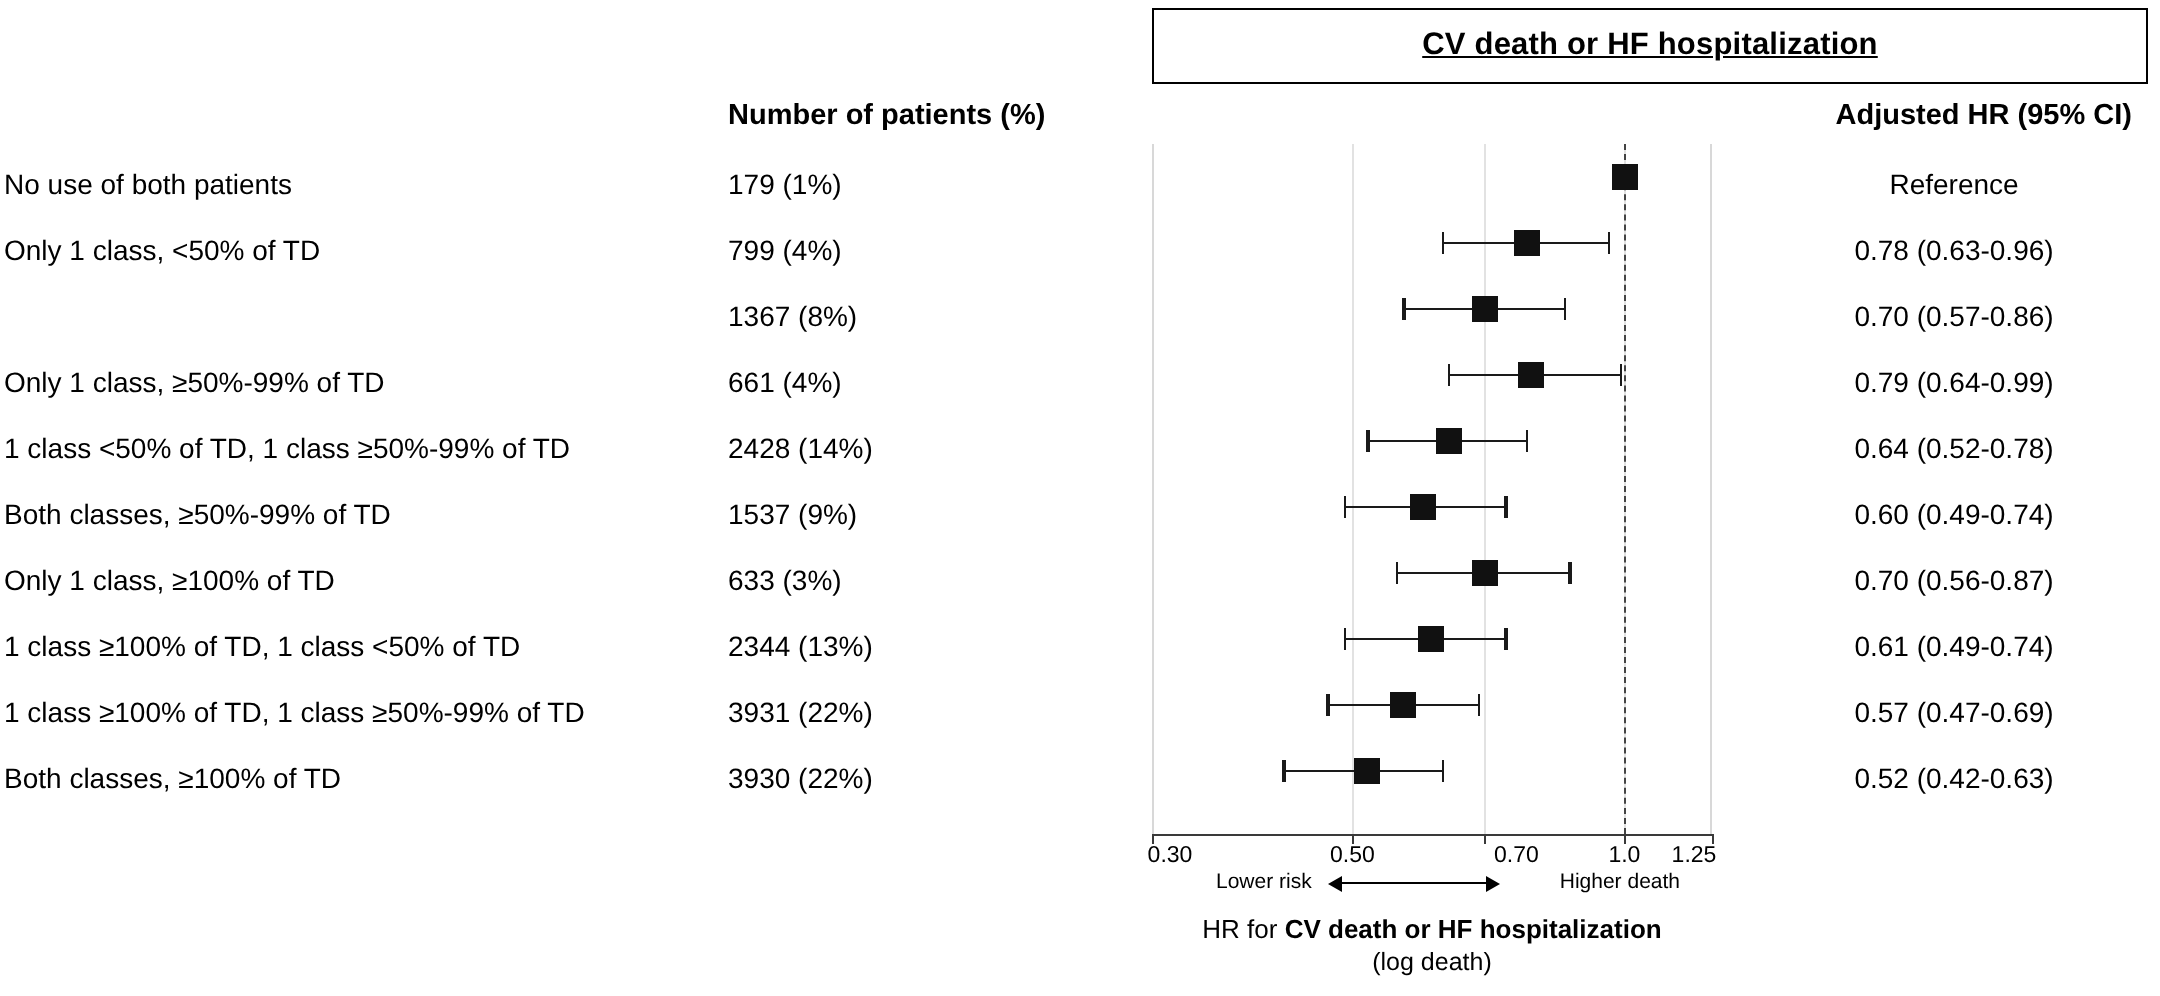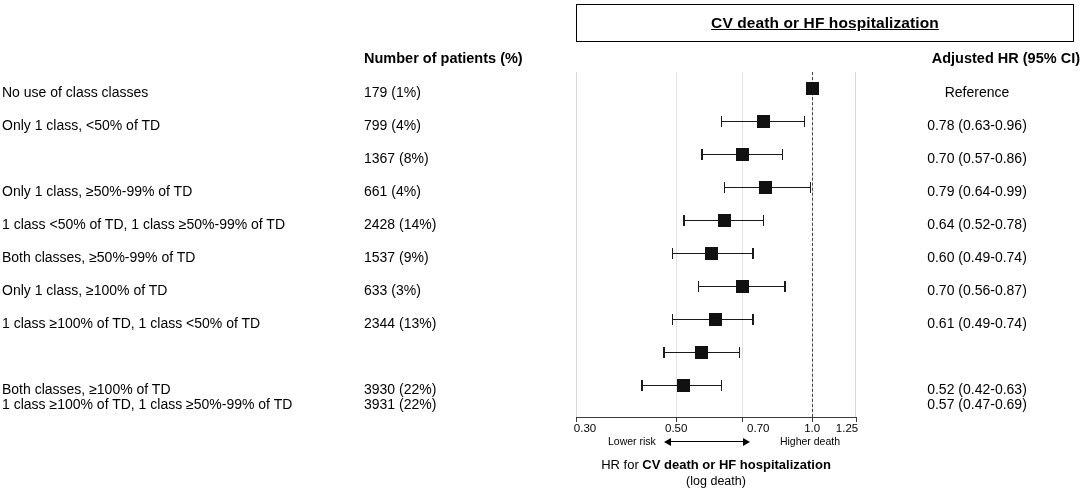--- a/index.html
+++ b/index.html
@@ -43,21 +43,21 @@
   }
 
   
   .col-header {
     position: absolute;
     font-size: 14.5px;
     font-weight: bold;
     white-space: nowrap;
   }
   #hdr-n { left: 364px; top: 50px; }
-  #hdr-hr { right: 0; top: 50px; text-align: right; }
+  #hdr-hr { right: 14px; top: 50px; text-align: right; }
 
   
   .row {
     position: absolute;
     left: 0;
     width: 1080px;
     height: 33px;
   }
   .row-label {
     position: absolute;
@@ -240,21 +240,21 @@
 
   <div id="title-box">
     <div id="title-text">CV death or HF hospitalization</div>
   </div>
 
   <div class="col-header" id="hdr-n">Number of patients (%)</div>
   <div class="col-header" id="hdr-hr">Adjusted HR (95% CI)</div>
 
   <div id="rows-container">
       <div class="row" style="top: 84px;">
-        <div class="row-label">No use of class classes</div>
+        <div class="row-label">No use of both patients</div>
         <div class="row-n">179 (1%)</div>
         <div class="row-hr">Reference</div>
       </div>
       <div class="row" style="top: 117px;">
         <div class="row-label">Only 1 class, &lt;50% of TD</div>
         <div class="row-n">799 (4%)</div>
         <div class="row-hr">0.78 (0.63-0.96)</div>
       </div>
       <div class="row" style="top: 150px;">
         <div class="row-n">1367 (8%)</div>
@@ -278,21 +278,21 @@
       <div class="row" style="top: 282px;">
         <div class="row-label">Only 1 class, ≥100% of TD</div>
         <div class="row-n">633 (3%)</div>
         <div class="row-hr">0.70 (0.56-0.87)</div>
       </div>
       <div class="row" style="top: 315px;">
         <div class="row-label">1 class ≥100% of TD, 1 class &lt;50% of TD</div>
         <div class="row-n">2344 (13%)</div>
         <div class="row-hr">0.61 (0.49-0.74)</div>
       </div>
-      <div class="row" style="top: 348px; margin-top: 48px;">
+      <div class="row" style="top: 348px;">
         <div class="row-label">1 class ≥100% of TD, 1 class ≥50%-99% of TD</div>
         <div class="row-n">3931 (22%)</div>
         <div class="row-hr">0.57 (0.47-0.69)</div>
       </div>
       <div class="row" style="top: 381px;">
         <div class="row-label">Both classes, ≥100% of TD</div>
         <div class="row-n">3930 (22%)</div>
         <div class="row-hr">0.52 (0.42-0.63)</div>
       </div>
     </div>

